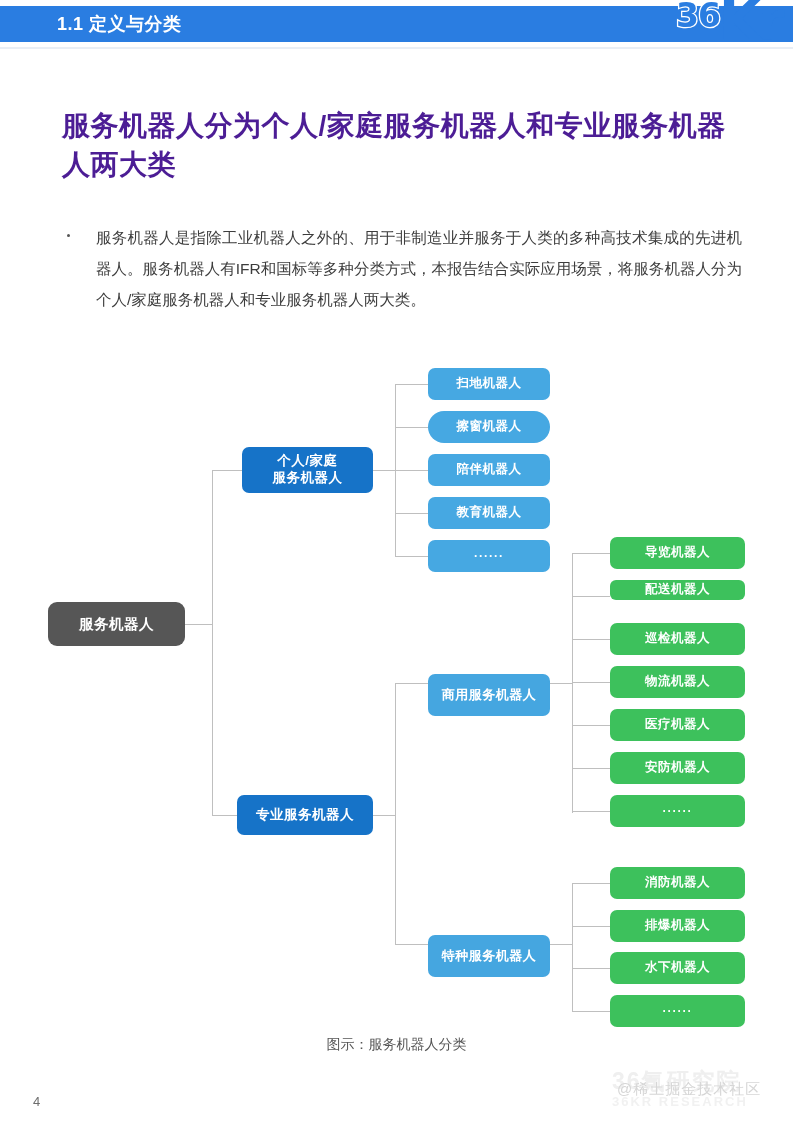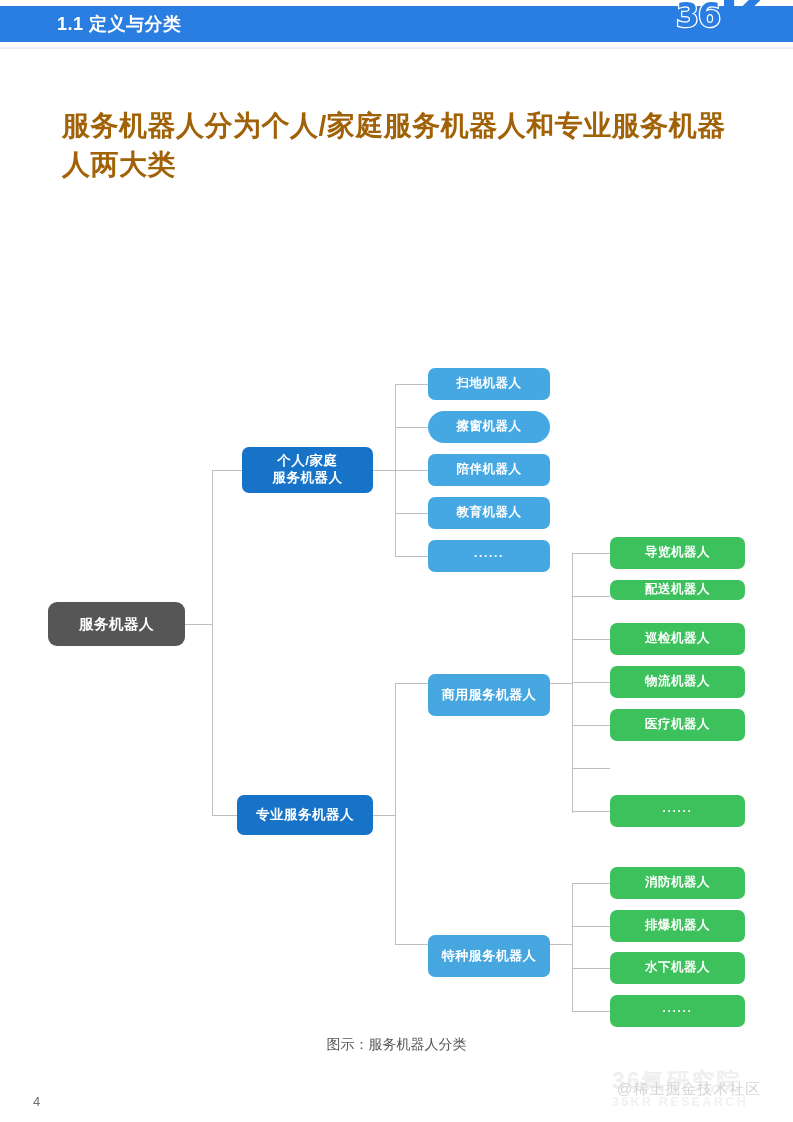--- a/index.html
+++ b/index.html
@@ -79,21 +79,21 @@
 
   
   .doc-title {
     position: absolute;
     left: 62px;
     top: 106px;
     width: 680px;
     font-size: 28px;
     line-height: 39px;
     font-weight: bold;
-    color: #a16207;
+    color: #4c1d95;
     letter-spacing: 0.5px;
   }
 
   
   .bullet-wrap {
     position: absolute;
     left: 62px;
     top: 222px;
     width: 680px;
   }
@@ -224,20 +224,24 @@
   <div class="header-bar"></div>
   <div class="header-title">1.1 定义与分类</div>
   <div class="logo">
     <span class="logo-36">36</span>
     <span class="logo-kr">Kr</span>
   </div>
   <div class="header-rule"></div>
 
   <div class="doc-title">服务机器人分为个人/家庭服务机器人和专业服务机器人两大类</div>
 
+  <div class="bullet-wrap">
+    <span class="bullet-dot"></span>
+    <div class="bullet-text">服务机器人是指除工业机器人之外的、用于非制造业并服务于人类的多种高技术集成的先进机器人。服务机器人有IFR和国标等多种分类方式，本报告结合实际应用场景，将服务机器人分为个人/家庭服务机器人和专业服务机器人两大类。</div>
+  </div>
 
   <div class="diagram">
 
     <div class="conn h" style="left:185px; top:269px; width:27px;"></div>
     <div class="conn v" style="left:212px; top:115px; height:345px;"></div>
 
     <div class="conn h" style="left:212px; top:115px; width:30px;"></div>
 
     <div class="conn h" style="left:212px; top:460px; width:30px;"></div>
 
@@ -286,24 +290,25 @@
 
     <div class="node leafblue" style="left:428px; top:13px; width:122px; height:32px;">扫地机器人</div>
     <div class="node leafblue" style="left:428px; top:56px; width:122px; height:32px;border-radius:16px;">擦窗机器人</div>
     <div class="node leafblue" style="left:428px; top:99px; width:122px; height:32px;">陪伴机器人</div>
     <div class="node leafblue" style="left:428px; top:142px; width:122px; height:32px;">教育机器人</div>
     <div class="node leafblue" style="left:428px; top:185px; width:122px; height:32px;">
       <span class="dots">······</span>
     </div>
 
     <div class="node leafgreen" style="left:610px; top:182px; width:135px; height:32px;">导览机器人</div>
-    <div class="node leafgreen" style="left:610px; top:225px; width:135px; height:20px;">配送机器人</div>
+    <div class="node leafgreen" style="left:610px; top:225px; width:135px; height:20px;border-radius:6px;">配送机器人</div>
     <div class="node leafgreen" style="left:610px; top:268px; width:135px; height:32px;">巡检机器人</div>
     <div class="node leafgreen" style="left:610px; top:311px; width:135px; height:32px;">物流机器人</div>
     <div class="node leafgreen" style="left:610px; top:354px; width:135px; height:32px;">医疗机器人</div>
+    <div class="node leafgreen" style="left:610px; top:397px; width:135px; height:32px;">安防机器人</div>
     <div class="node leafgreen" style="left:610px; top:440px; width:135px; height:32px;">
       <span class="dots">······</span>
     </div>
 
     <div class="node leafgreen" style="left:610px; top:512px; width:135px; height:32px;">消防机器人</div>
     <div class="node leafgreen" style="left:610px; top:555px; width:135px; height:32px;">排爆机器人</div>
     <div class="node leafgreen" style="left:610px; top:597px; width:135px; height:32px;">水下机器人</div>
     <div class="node leafgreen" style="left:610px; top:640px; width:135px; height:32px;">
       <span class="dots">······</span>
     </div>

